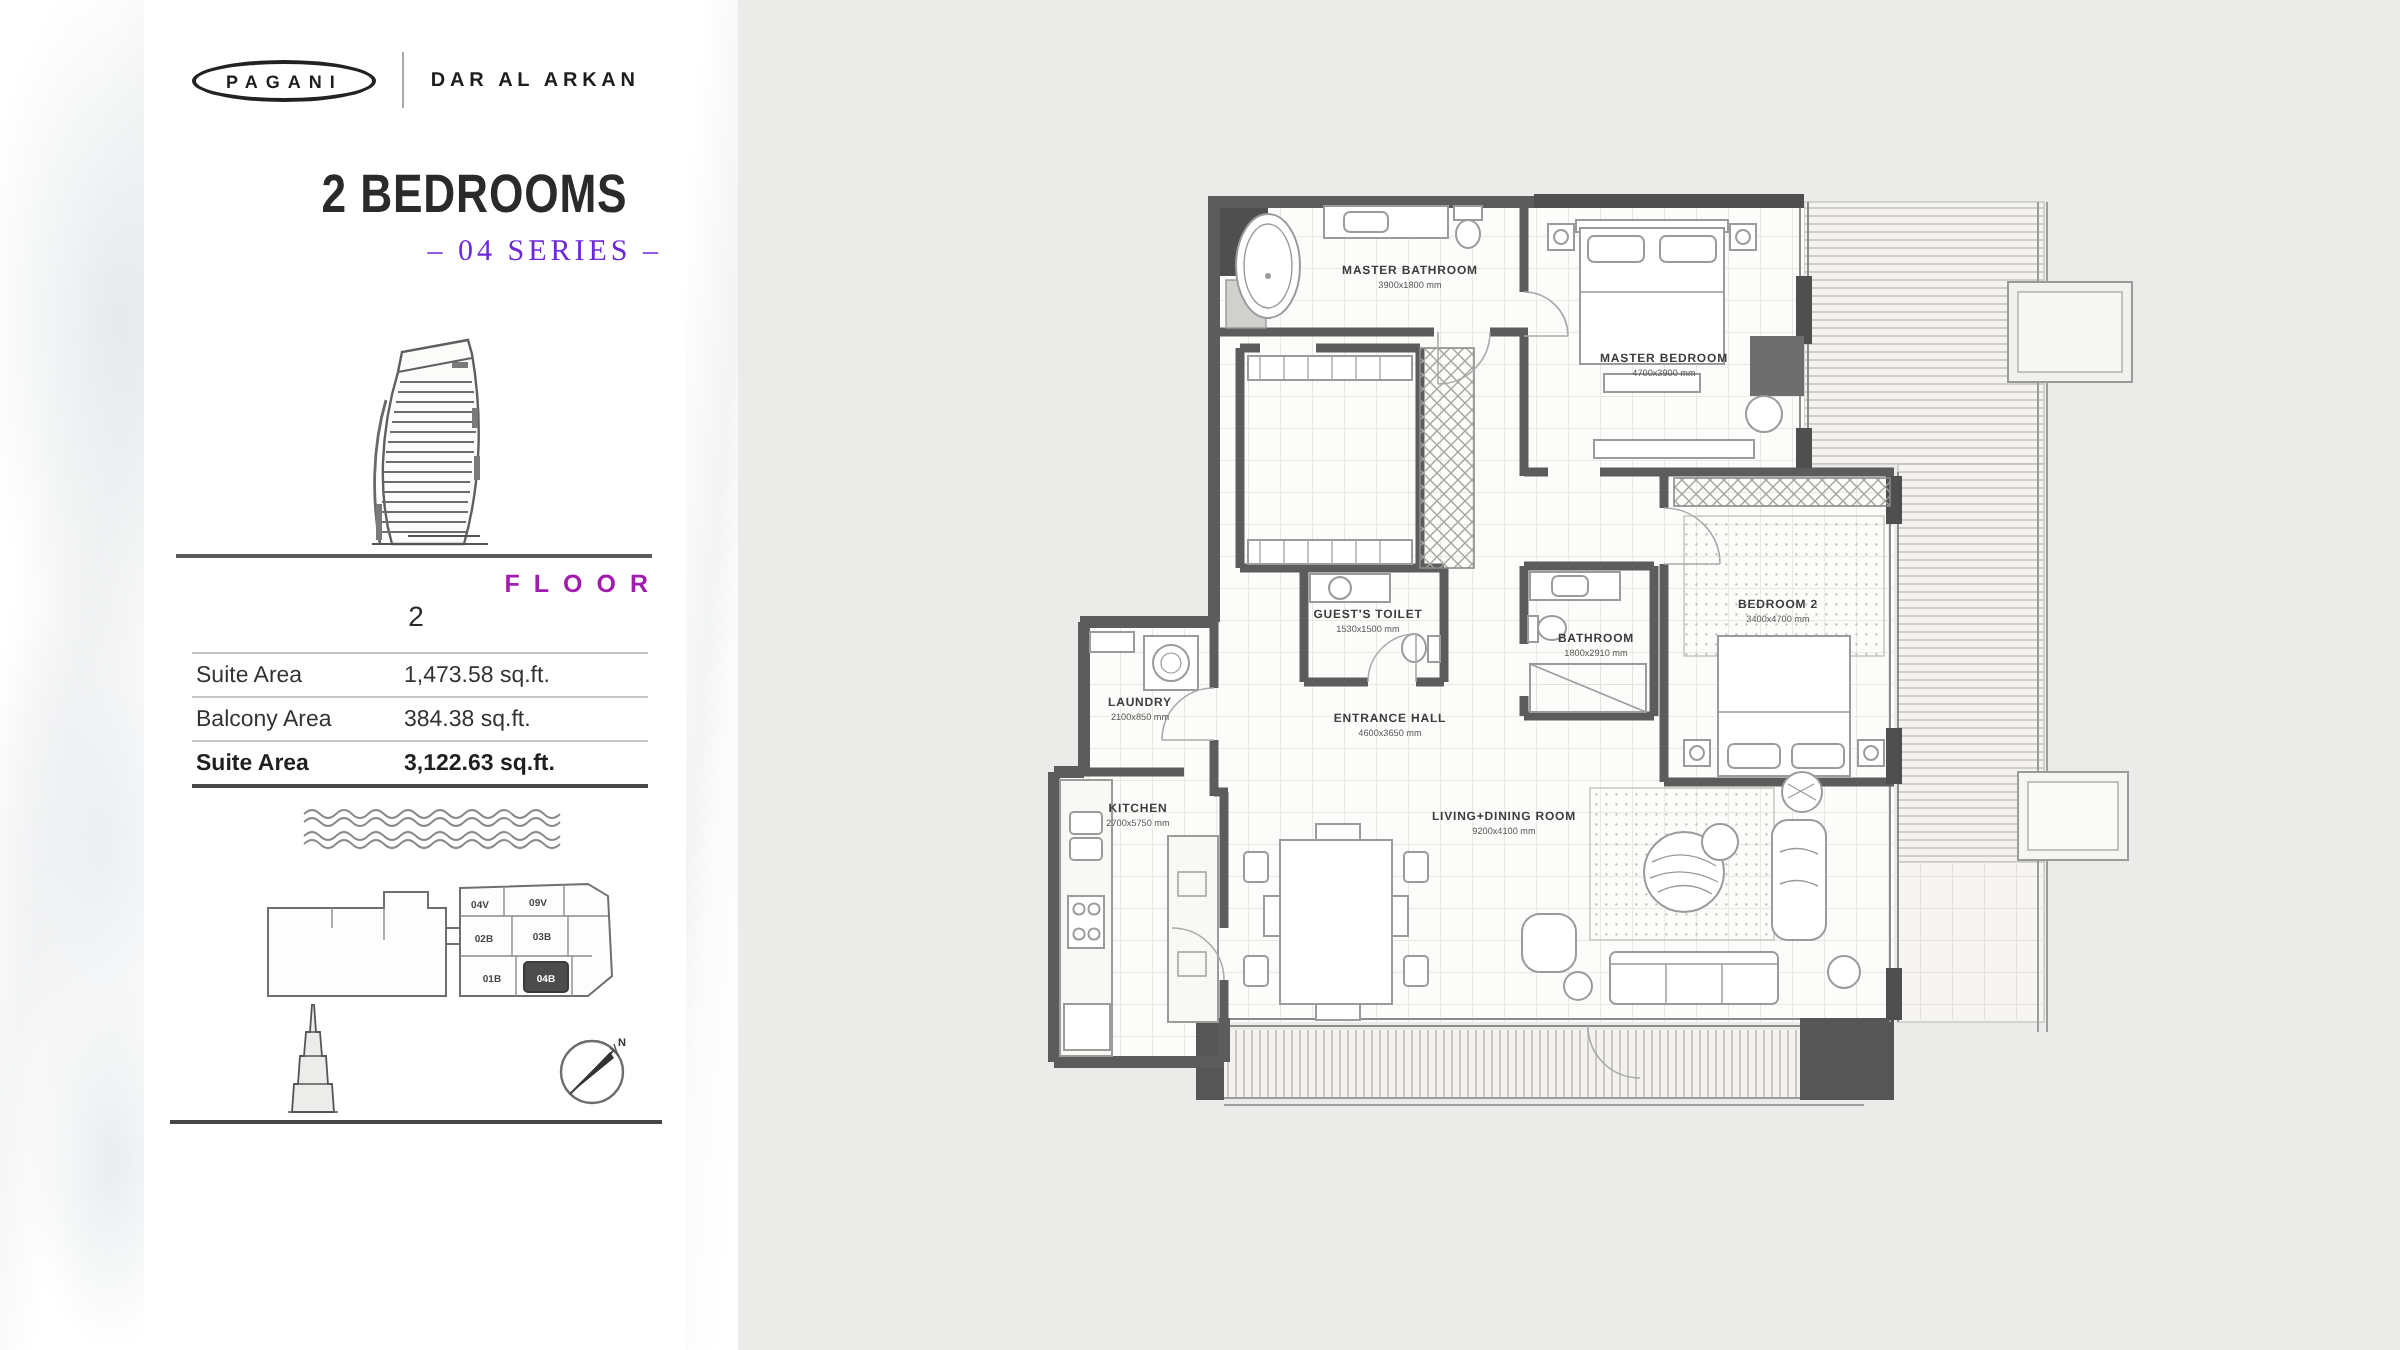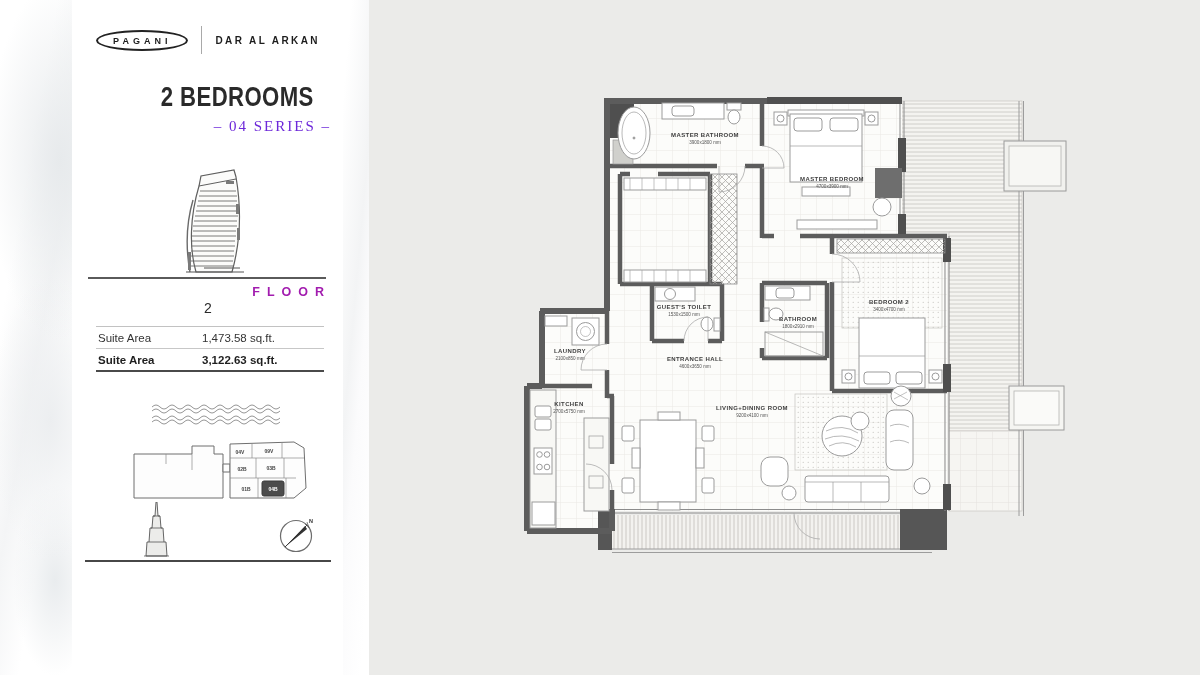--- a/index.html
+++ b/index.html
@@ -97,20 +97,24 @@
   </div>
 
   <div class="ground-line"></div>
   <div class="floor-label">FLOOR</div>
   <div class="floor-num">2</div>
 
   <div class="area-table">
     <div class="area-row">
       <div>Suite Area</div>
       <div class="area-val">1,473.58 sq.ft.</div>
+    </div>
+    <div class="area-row">
+      <div>Balcony Area</div>
+      <div class="area-val">384.38 sq.ft.</div>
     </div>
     <div class="area-row total">
       <div>Suite Area</div>
       <div class="area-val">3,122.63 sq.ft.</div>
     </div>
   </div>
 
   <div class="waves-wrap">
     <svg width="134" height="26" viewBox="0 0 134 26">
       <g stroke="#8a8a8a" stroke-width="0.9" fill="none">

